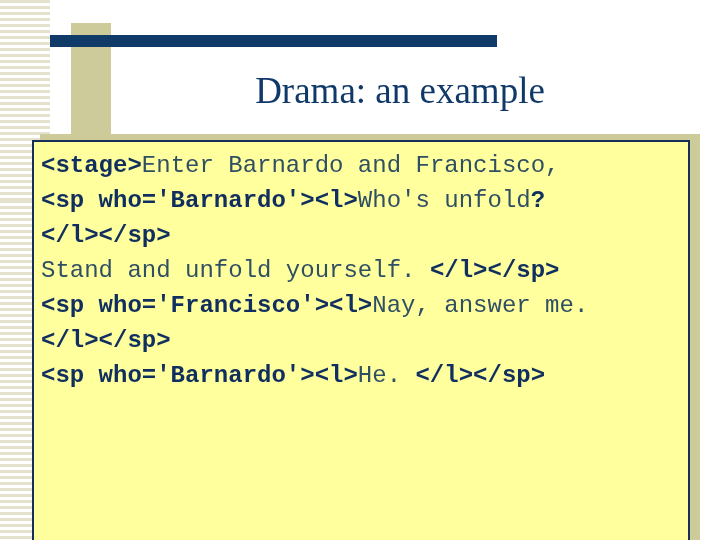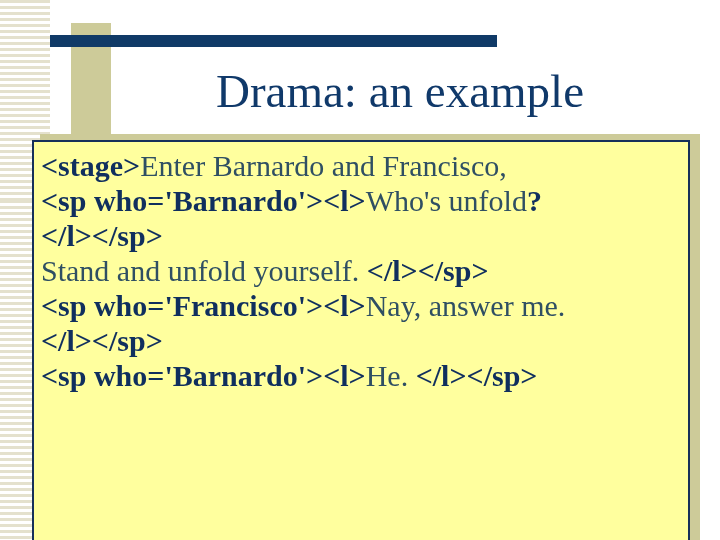--- a/index.html
+++ b/index.html
@@ -67,21 +67,21 @@
   }
 
   
   #title {
     position: absolute;
     left: 120px;
     top: 68px;
     width: 560px;
     text-align: center;
     font-family: "Liberation Serif", serif;
-    font-size: 47px;
+    font-size: 37px;
     line-height: 46px;
     color: #10396a;
     white-space: nowrap;
   }
 
   
   #code-shadow {
     position: absolute;
     left: 40px;
     top: 134px;
@@ -95,22 +95,22 @@
     top: 140px;
     width: 658px;
     height: 404px;
     box-sizing: border-box;
     background: #ffff9e;
     border: 2px solid #16305a;
     padding: 6px 0 0 7px;
     overflow: hidden;
   }
   .code-line {
-    font-family: Liberation Serif, serif;
-    font-size: 30px;
+    font-family: Liberation Mono, monospace;
+    font-size: 24px;
     line-height: 35px;
     color: #2f4f63;
     white-space: pre;
     letter-spacing: 0px;
   }
   .code-line b {
     color: #102f5e;
     font-weight: bold;
   }
 </style>

